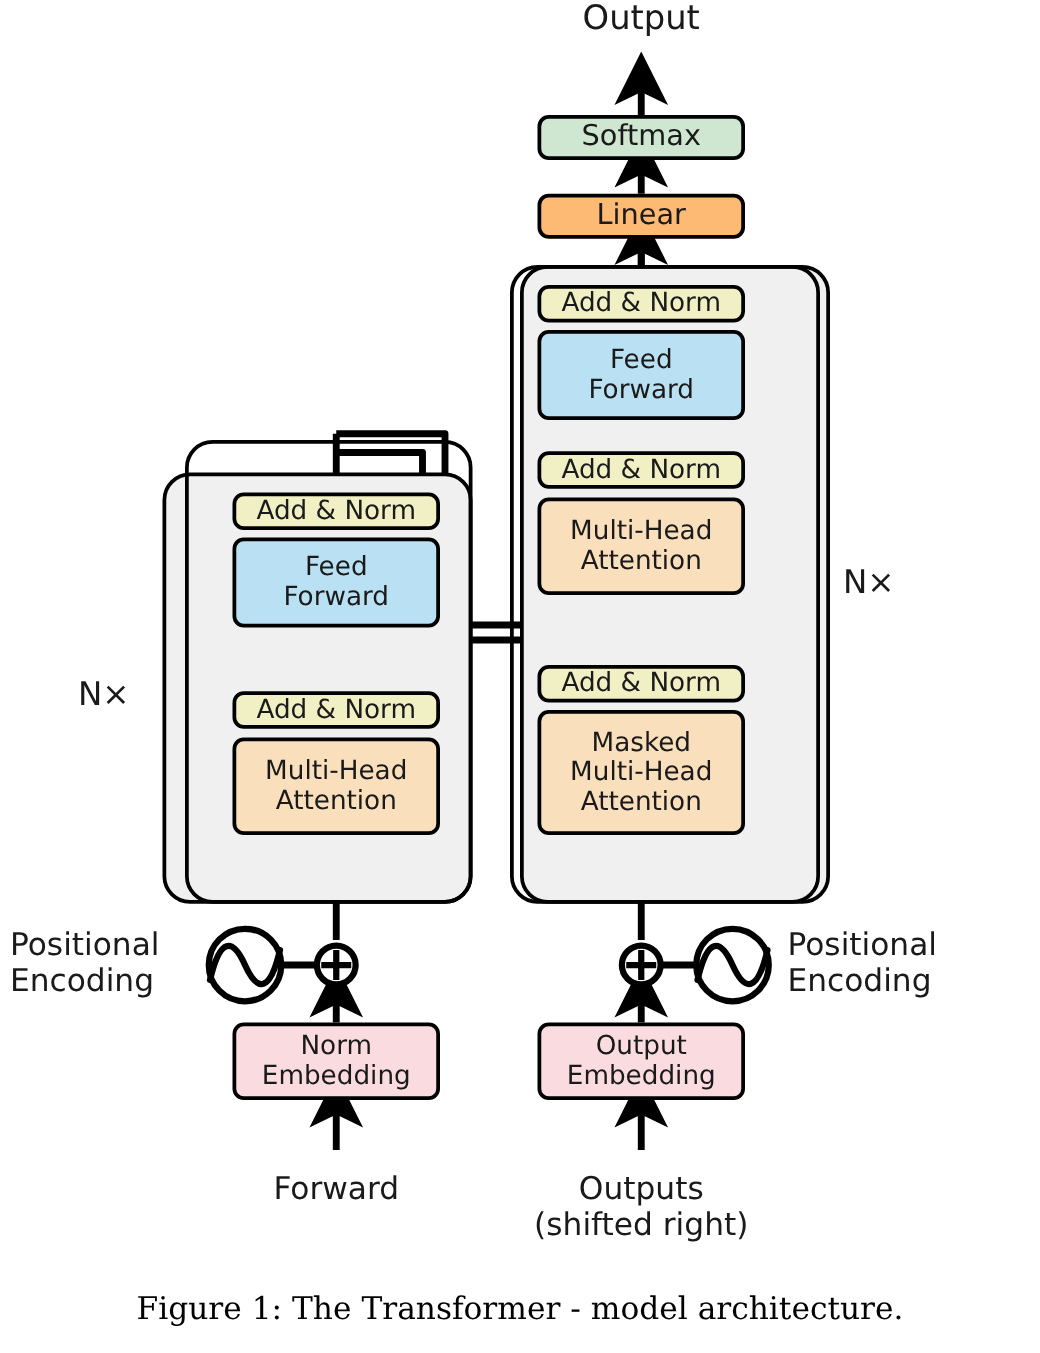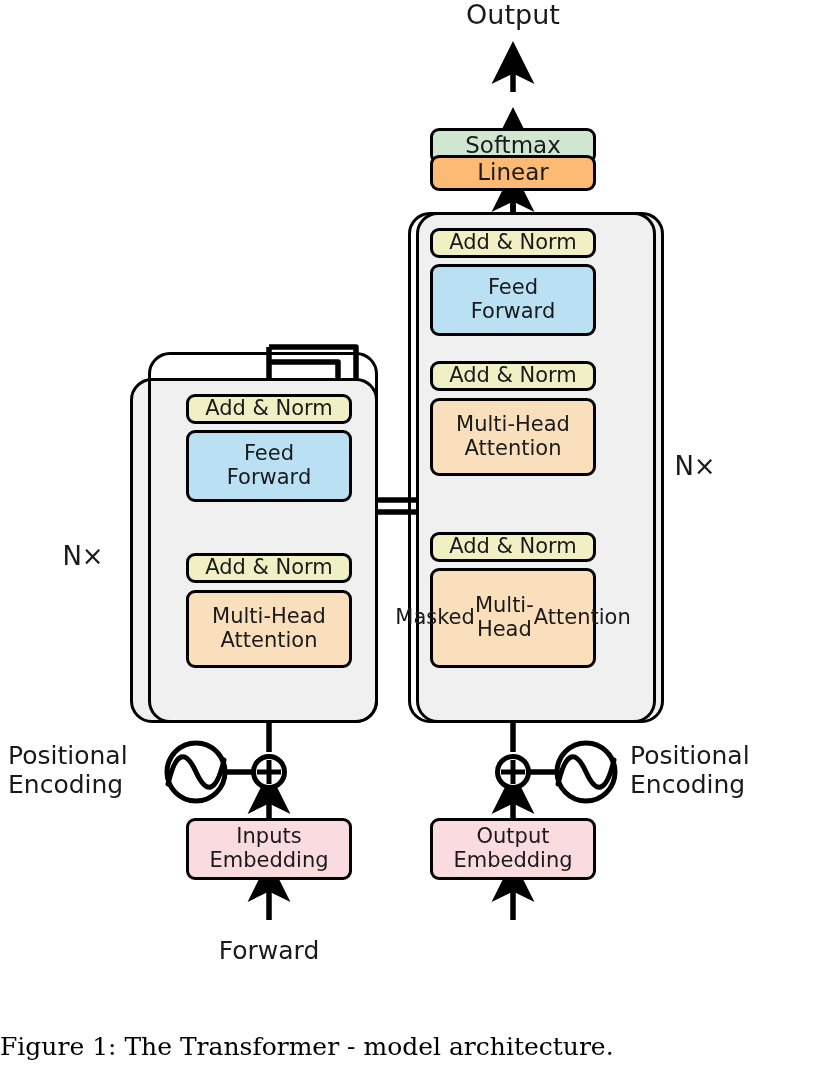--- a/index.html
+++ b/index.html
@@ -11,21 +11,21 @@
   .blk{position:absolute;box-sizing:border-box;border:3.5px solid #000;border-radius:9px;
        display:flex;align-items:center;justify-content:center;text-align:center;
        font-family:"DejaVu Sans", sans-serif;color:#1a1a1a;line-height:1.12;z-index:3;}
   .stack{position:absolute;box-sizing:border-box;border:3.5px solid #000;border-radius:22px;
          background:#f0f0f0;z-index:1;}
   .outerbox{position:absolute;box-sizing:border-box;border:3.5px solid #000;border-radius:22px;
             background:transparent;z-index:2;}
 
   .lbl{position:absolute;font-family:"DejaVu Sans", sans-serif;color:#1a1a1a;
        text-align:center;line-height:1.14;z-index:4;}
-  .caption{position:absolute;left:0;width:832px;text-align:left;
+  .caption{position:absolute;left:0;width:832px;text-align:center;
            font-family:"DejaVu Serif", serif;color:#000;z-index:5;}
 </style>
 </head>
 <body>
 
 <div id="fig">
 
   <div class="stack" style="left:130px;top:378px;width:248px;height:345px;"></div>
   <div class="stack" style="left:416px;top:212px;width:248px;height:511px;"></div>
 
@@ -117,21 +117,21 @@
     </g>
     <g>
       <circle cx="586" cy="772" r="29" fill="#fff" stroke="#000" stroke-width="5"></circle>
       <path d="M558,784 C566,750 576,750 586,772 C596,794 606,794 614,760" fill="none" stroke="#000" stroke-width="5" stroke-linecap="round"></path>
     </g>
   </svg>
 
   <div class="outerbox" style="left:148px;top:352px;width:230px;height:371px;border-top-left-radius:22px;"></div>
   <div class="outerbox" style="left:408px;top:212px;width:248px;height:511px;"></div>
 
-  <div class="blk" style="left:430px;top:92px;width:166px;height:36px;background:#cfe7d0;font-size:23px;margin-top:36px;">
+  <div class="blk" style="left:430px;top:92px;width:166px;height:36px;background:#cfe7d0;font-size:23px;">
     <span>Softmax</span>
   </div>
 
   <div class="blk" style="left:430px;top:155px;width:166px;height:36px;background:#fdba74;font-size:23px;">
     <span>Linear</span>
   </div>
 
   <div class="blk" style="left:430px;top:228px;width:166px;height:30px;background:#f0f0c4;font-size:21px;">
     <span>Add &amp; Norm</span>
   </div>
@@ -147,21 +147,21 @@
 
   <div class="blk" style="left:430px;top:398px;width:166px;height:78px;background:#fadfbc;font-size:21px;flex-direction:column;">
     <span>Multi-Head</span>
     <span>Attention</span>
   </div>
 
   <div class="blk" style="left:430px;top:532px;width:166px;height:30px;background:#f0f0c4;font-size:21px;">
     <span>Add &amp; Norm</span>
   </div>
 
-  <div class="blk" style="left:430px;top:568px;width:166px;height:100px;background:#fadfbc;font-size:21px;flex-direction:row;">
+  <div class="blk" style="left:430px;top:568px;width:166px;height:100px;background:#fadfbc;font-size:21px;flex-direction:column;">
     <span>Masked</span>
     <span>Multi-Head</span>
     <span>Attention</span>
   </div>
 
   <div class="blk" style="left:186px;top:394px;width:166px;height:30px;background:#f0f0c4;font-size:21px;">
     <span>Add &amp; Norm</span>
   </div>
 
   <div class="blk" style="left:186px;top:430px;width:166px;height:72px;background:#b9e0f3;font-size:21px;flex-direction:column;">
@@ -172,21 +172,21 @@
   <div class="blk" style="left:186px;top:553px;width:166px;height:30px;background:#f0f0c4;font-size:21px;">
     <span>Add &amp; Norm</span>
   </div>
 
   <div class="blk" style="left:186px;top:590px;width:166px;height:78px;background:#fadfbc;font-size:21px;flex-direction:column;">
     <span>Multi-Head</span>
     <span>Attention</span>
   </div>
 
   <div class="blk" style="left:186px;top:818px;width:166px;height:62px;background:#fadce0;font-size:21px;flex-direction:column;">
-    <span>Inputs</span>
+    <span>Norm</span>
     <span>Embedding</span>
   </div>
 
   <div class="blk" style="left:430px;top:818px;width:166px;height:62px;background:#fadce0;font-size:21px;flex-direction:column;">
     <span>Output</span>
     <span>Embedding</span>
   </div>
 
   <div class="lbl" style="left:393px;top:0px;width:240px;font-size:27px;">
     <div>Output</div>
@@ -207,18 +207,22 @@
 
   <div class="lbl" style="left:630px;top:742px;width:190px;font-size:25px;text-align:left;">
     <div>Positional</div>
     <div>Encoding</div>
   </div>
 
   <div class="lbl" style="left:179px;top:937px;width:180px;font-size:25px;">
     <span>Forward</span>
   </div>
 
+  <div class="lbl" style="left:413px;top:937px;width:200px;font-size:25px;">
+    <div>Outputs</div>
+    <div>(shifted right)</div>
+  </div>
 
   <div class="caption" style="top:1032px;font-size:25px;">
     <span>Figure 1: The Transformer - model architecture.</span>
   </div>
 
 </div>
 
 </body></html>

